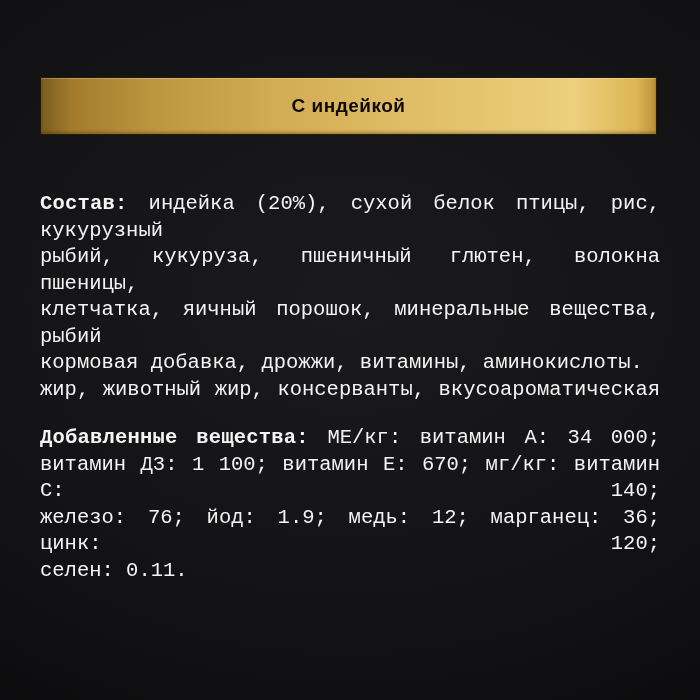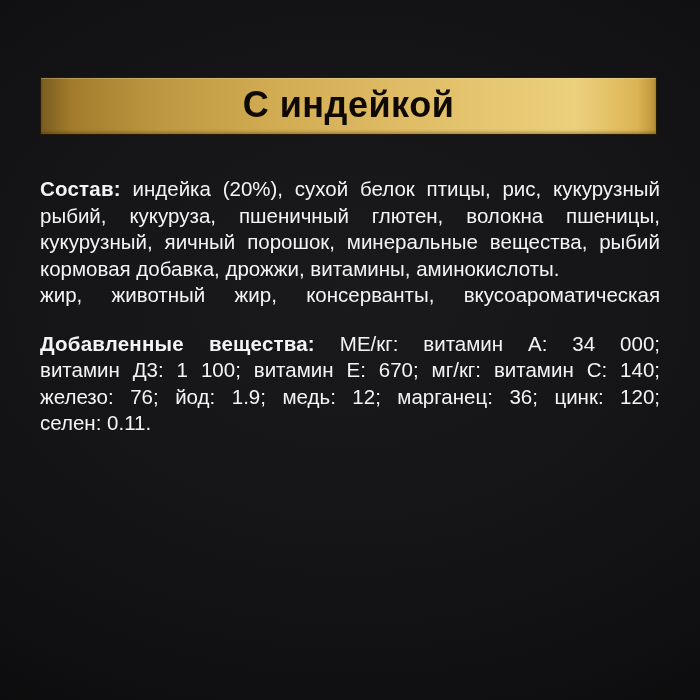--- a/index.html
+++ b/index.html
@@ -31,37 +31,38 @@
       #7a5c20 0%, #a27c2c 5%, #bf9941 20%, #d2ac52 38%,
       #ddb962 55%, #e6c772 74%, #ecd07c 87%, #dcb455 97%, #bb9136 100%);
     border: 1px solid #241b06;
     box-shadow: inset 0 1px 0 rgba(255,246,214,0.25), inset 0 -2px 3px rgba(60,40,0,0.35);
     display: flex;
     align-items: center;
     justify-content: center;
   }
   .banner-title {
     color: #0e0a03;
-    font-size: 36px;
+    font-size: 19px;
     font-weight: bold;
     letter-spacing: 0.5px;
     line-height: 1;
     padding-bottom: 2px;
   }
   .content {
     position: absolute;
     left: 40px;
     top: 176px;
     width: 620px;
     color: #f4f4f4;
     font-size: 20.5px;
     line-height: 26.5px;
   }
   .section {
-    margin: 0 0 22px 0;
+    margin: 15px 0 22px 0;
+    font-family: Liberation Mono, monospace;
   }
   .line {
     text-align: justify;
     text-align-last: justify;
   }
   .line.last {
     text-align-last: left;
   }
   .line b {
     font-weight: bold;
@@ -72,21 +73,21 @@
 <body>
 
 <div class="canvas">
   <div class="banner">
     <span class="banner-title">С индейкой</span>
   </div>
   <div class="content" id="sections">
       <div class="section">
         <div class="line"><b>Состав:</b> индейка (20%), сухой белок птицы, рис, кукурузный</div>
         <div class="line">рыбий, кукуруза, пшеничный глютен, волокна пшеницы,</div>
-        <div class="line">кукурузный, яичный порошок, минеральные вещества, рыбий</div>
+        <div class="line">клетчатка, яичный порошок, минеральные вещества, рыбий</div>
         <div class="line last">кормовая добавка, дрожжи, витамины, аминокислоты.</div>
         <div class="line">жир, животный жир, консерванты, вкусоароматическая</div>
       </div>
       <div class="section">
         <div class="line"><b>Добавленные вещества:</b> МЕ/кг: витамин А: 34 000;</div>
         <div class="line">витамин Д3: 1 100; витамин Е: 670; мг/кг: витамин С: 140;</div>
         <div class="line">железо: 76; йод: 1.9; медь: 12; марганец: 36; цинк: 120;</div>
         <div class="line last">селен: 0.11.</div>
       </div>
       <div class="section">

